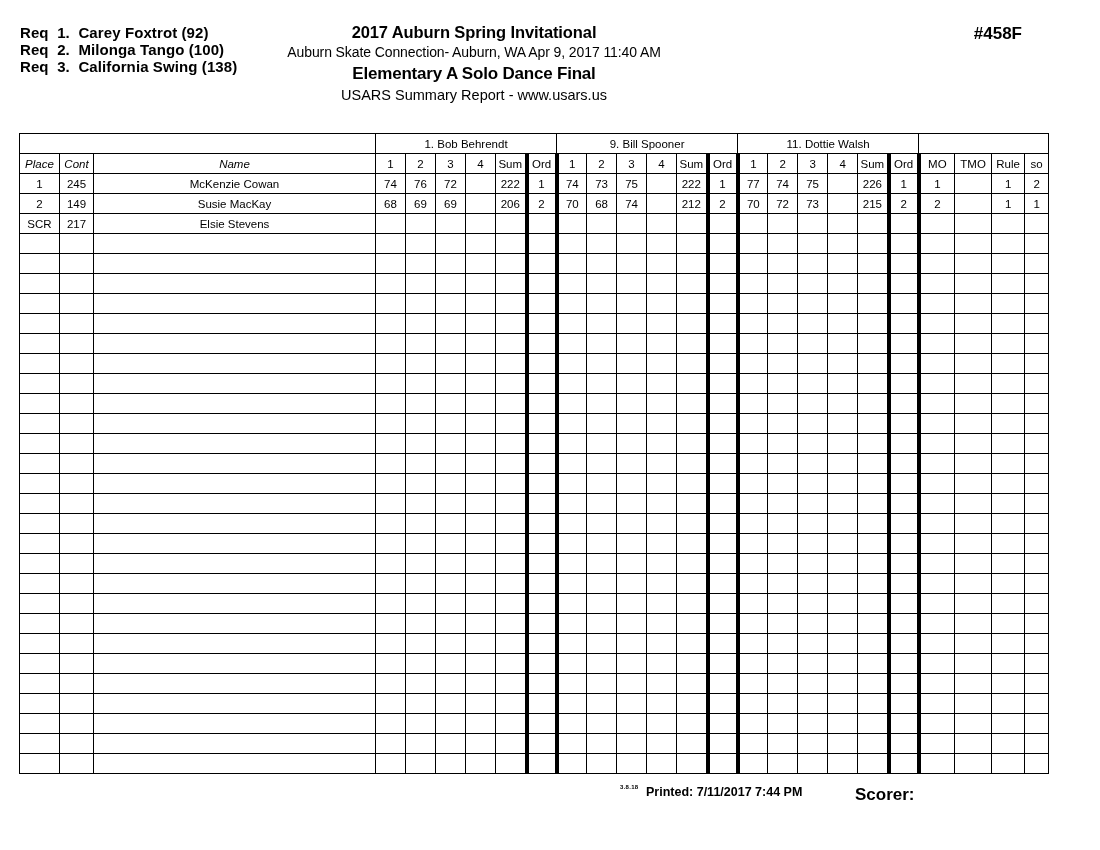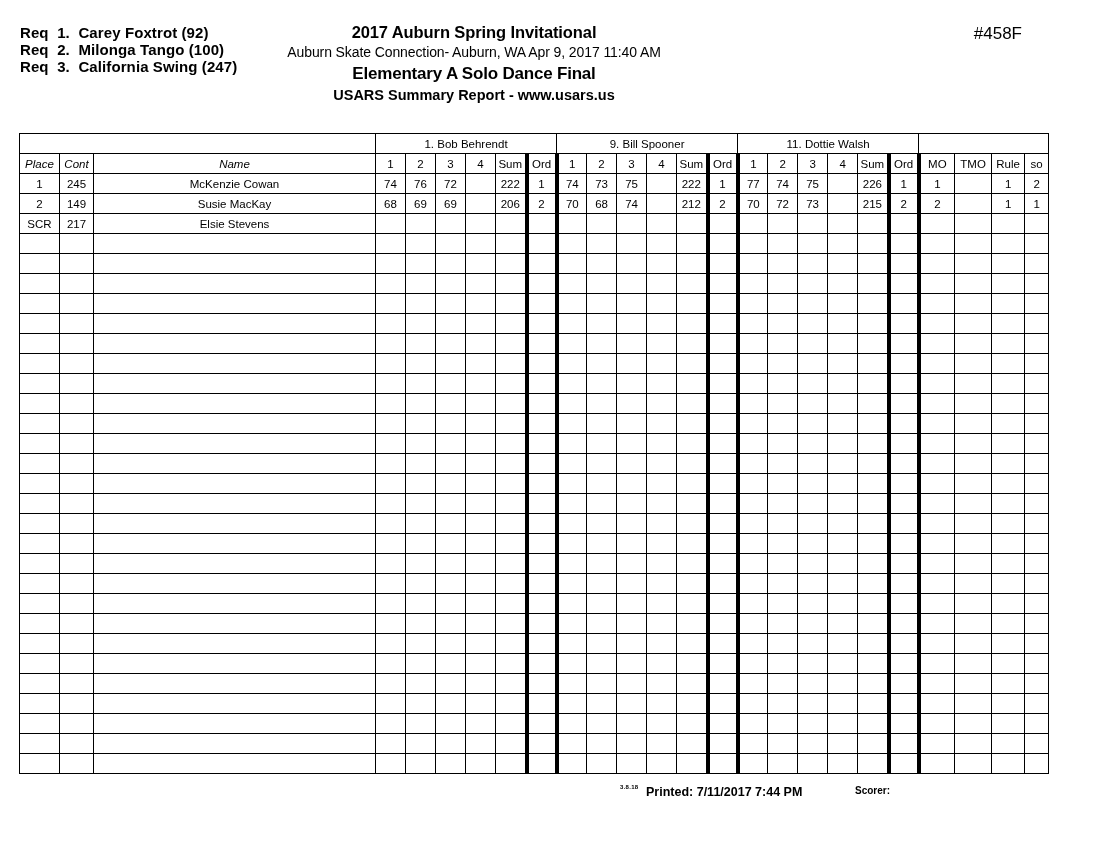--- a/index.html
+++ b/index.html
@@ -37,27 +37,27 @@
   .h-venue {
     font-size: 14px; font-weight: normal; line-height: 20px;
     letter-spacing: -0.1px;
     text-align: center;
   }
   .h-event {
     font-size: 17px; font-weight: bold; line-height: 23px;
     letter-spacing: -0.2px;
   }
   .h-report {
-    font-size: 14.5px; font-weight: bold; line-height: 21px;
+    font-size: 14.5px; font-weight: normal; line-height: 21px;
   }
 
   
   .event-code {
     position: absolute; right: 78px; top: 24px;
-    font-size: 17px; font-weight: normal;
+    font-size: 17px; font-weight: bold;
   }
 
   
   #sheet {
     position: absolute;
     left: 19px; top: 133px;
     width: 1015px;
     border-collapse: collapse;
     table-layout: fixed;
   }
@@ -118,32 +118,32 @@
   .f-version {
     position: absolute; left: 620px; top: 1px;
     font-size: 6px; font-weight: bold; letter-spacing: 0.3px;
   }
   .f-printed {
     position: absolute; left: 646px; top: 2px;
     font-size: 12.5px; font-weight: bold;
   }
   .f-scorer {
     position: absolute; left: 855px; top: 2px;
-    font-size: 10px; font-weight: bold;
+    font-size: 17px; font-weight: bold;
   }
 </style>
 </head>
 <body>
 
 <div id="page">
 
   <div class="reqs">
     <div class="req-line">Req  1.  Carey Foxtrot (92)</div>
     <div class="req-line">Req  2.  Milonga Tango (100)</div>
-    <div class="req-line">Req  3.  California Swing (247)</div>
+    <div class="req-line">Req  3.  California Swing (138)</div>
   </div>
 
   <div class="header">
     <div class="h-title">2017 Auburn Spring Invitational</div>
     <div class="h-venue">Auburn Skate Connection- Auburn, WA  Apr 9, 2017  11:40 AM</div>
     <div class="h-event">Elementary A Solo Dance Final</div>
     <div class="h-report">USARS Summary Report - www.usars.us</div>
   </div>
 
   <div class="event-code">#458F</div>

